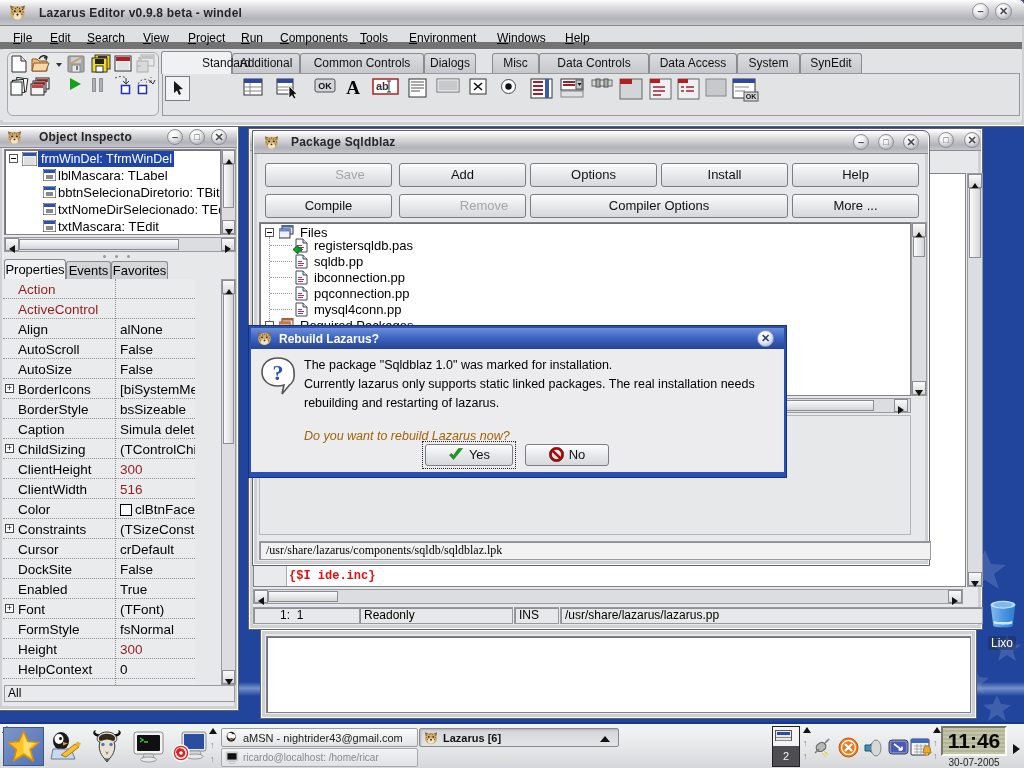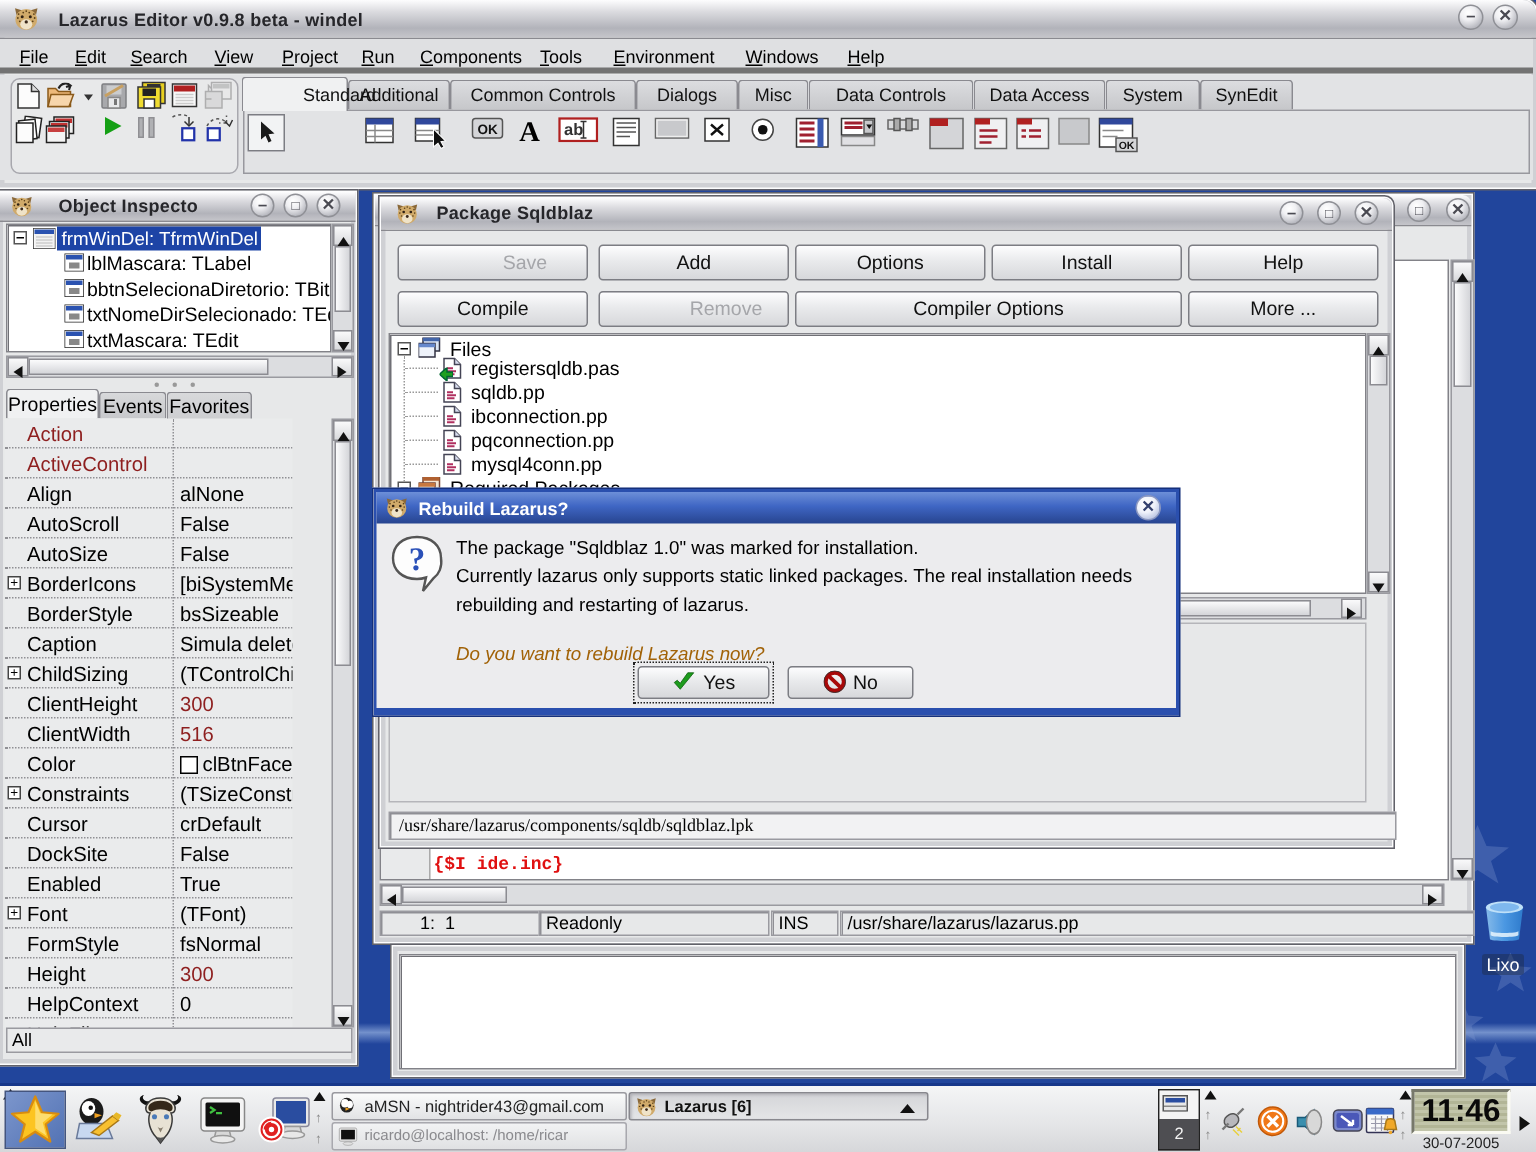--- a/index.html
+++ b/index.html
@@ -63,21 +63,21 @@
       <circle cx="2.9" cy="8" r="0.6" fill="#5a4019"></circle>
       <circle cx="14.1" cy="8" r="0.6" fill="#5a4019"></circle>
     </svg>
 <div class="ttext" style="left:40px;top:7px;font-size:12px;">Lazarus Editor v0.9.8 beta - windel</div>
 <div class="rbtn" style="left:973px;top:4px;width:17px;height:17px;">
       <span style="line-height:15px;">–</span>
     </div>
     <div class="rbtn" style="left:996px;top:4px;width:17px;height:17px;">
       <span style="line-height:15px;">✕</span>
     </div>
-<div class="abs" style="left:1px;top:27px;width:1022px;height:23px;background:#dfe0e2;border-bottom:4px solid #737373;">
+<div class="abs" style="left:1px;top:27px;width:1022px;height:23px;background:#dfe0e2;border-bottom:7px solid #737373;">
 <div class="mitem" style="left:13px;"><u>F</u>ile</div>
 <div class="mitem" style="left:50px;"><u>E</u>dit</div>
 <div class="mitem" style="left:87px;"><u>S</u>earch</div>
 <div class="mitem" style="left:143px;"><u>V</u>iew</div>
 <div class="mitem" style="left:188px;"><u>P</u>roject</div>
 <div class="mitem" style="left:241px;"><u>R</u>un</div>
 <div class="mitem" style="left:280px;"><u>C</u>omponents</div>
 <div class="mitem" style="left:360px;"><u>T</u>ools</div>
 <div class="mitem" style="left:409px;"><u>E</u>nvironment</div>
 <div class="mitem" style="left:497px;"><u>W</u>indows</div>
@@ -144,21 +144,21 @@
 <svg class="abs" style="left:136px;top:26px;" width="20" height="19">
         <path d="M2 8 C5 2 12 2 15 6" stroke="#555" stroke-dasharray="2 2" fill="none"></path>
         <path d="M15 6 L15 1 M15 6 L10 6" stroke="#555" stroke-dasharray="2 2" fill="none"></path>
         <path d="M14 5 L17 8 L19 4" stroke="#333" fill="none"></path>
         <rect x="2.5" y="9.5" width="8" height="8" fill="#fff" stroke="#2233aa" stroke-width="1.5"></rect>
       </svg>
 <div class="abs" style="left:162px;top:23px;width:858px;height:43px;background:#e2e3e5;border:1px solid #98989e;"></div>
 <div class="paltab on" style="left:161px;width:71px;padding-left:40px;">Standard</div>
 <div class="paltab" style="left:232px;width:68px;">Additional</div>
 <div class="paltab" style="left:300px;width:124px;">Common Controls</div>
-<div class="paltab" style="left:424px;width:68px;">Dialogs</div>
+<div class="paltab" style="left:424px;width:52px;">Dialogs</div>
 <div class="paltab" style="left:492px;width:47px;">Misc</div>
 <div class="paltab" style="left:539px;width:110px;">Data Controls</div>
 <div class="paltab" style="left:649px;width:88px;">Data Access</div>
 <div class="paltab" style="left:737px;width:63px;">System</div>
 <div class="paltab" style="left:800px;width:62px;">SynEdit</div>
 <div class="abs" style="left:165px;top:26px;width:25px;height:25px;background:#f2f3f4;border:1px solid #7c7d83;"></div>
 <svg class="abs" style="left:173px;top:30px;" width="11" height="16">
         <path d="M1 1 L1 13 L4 10.5 L6 15 L8 14 L6 9.5 L10 9 Z" fill="#1a1a1a"></path>
       </svg>
 <svg class="pic" style="left:243px;" width="21" height="20">

